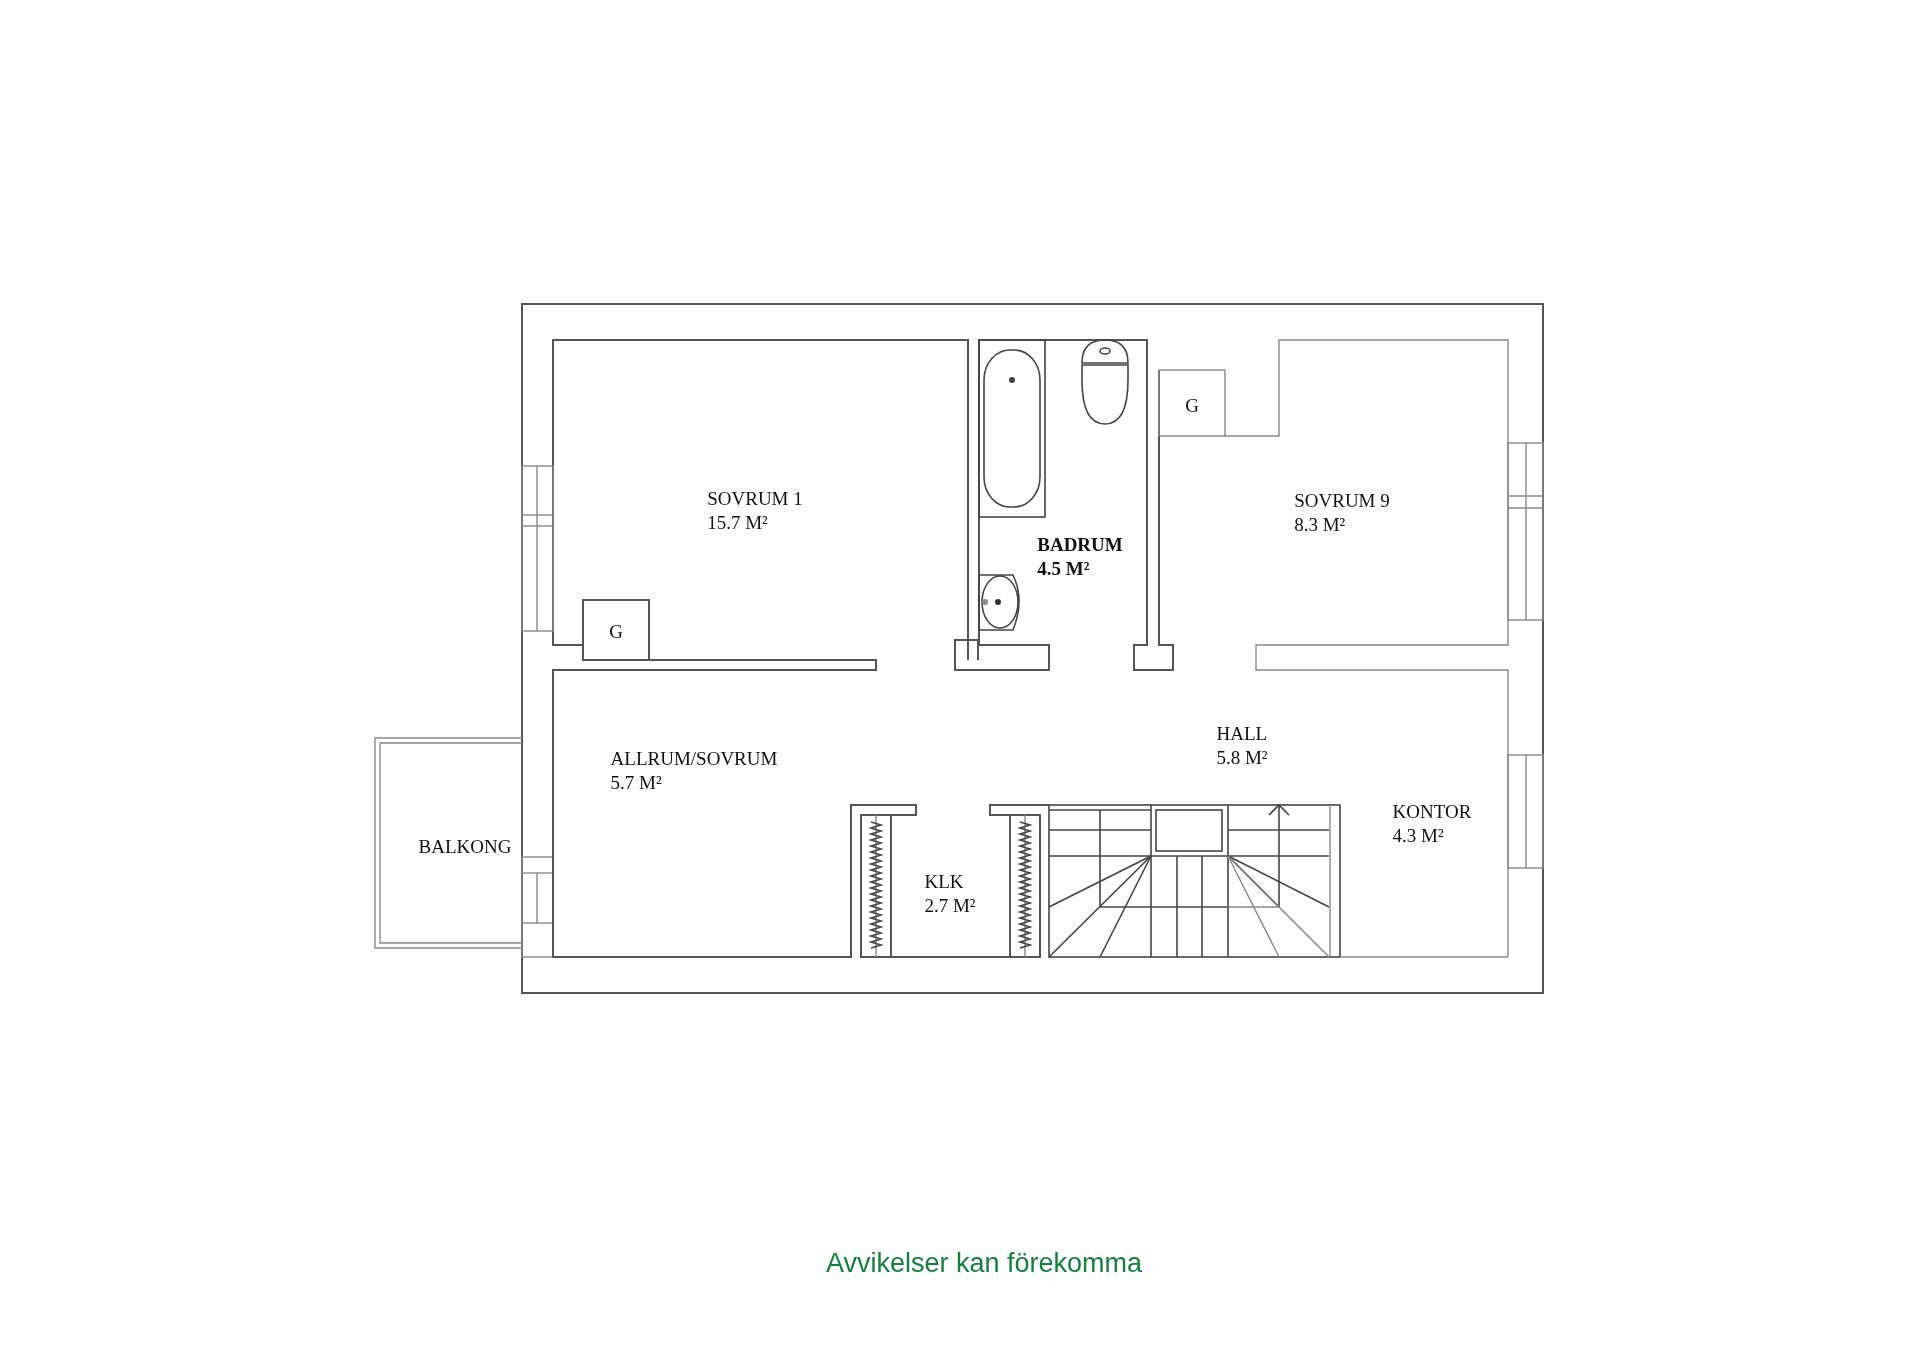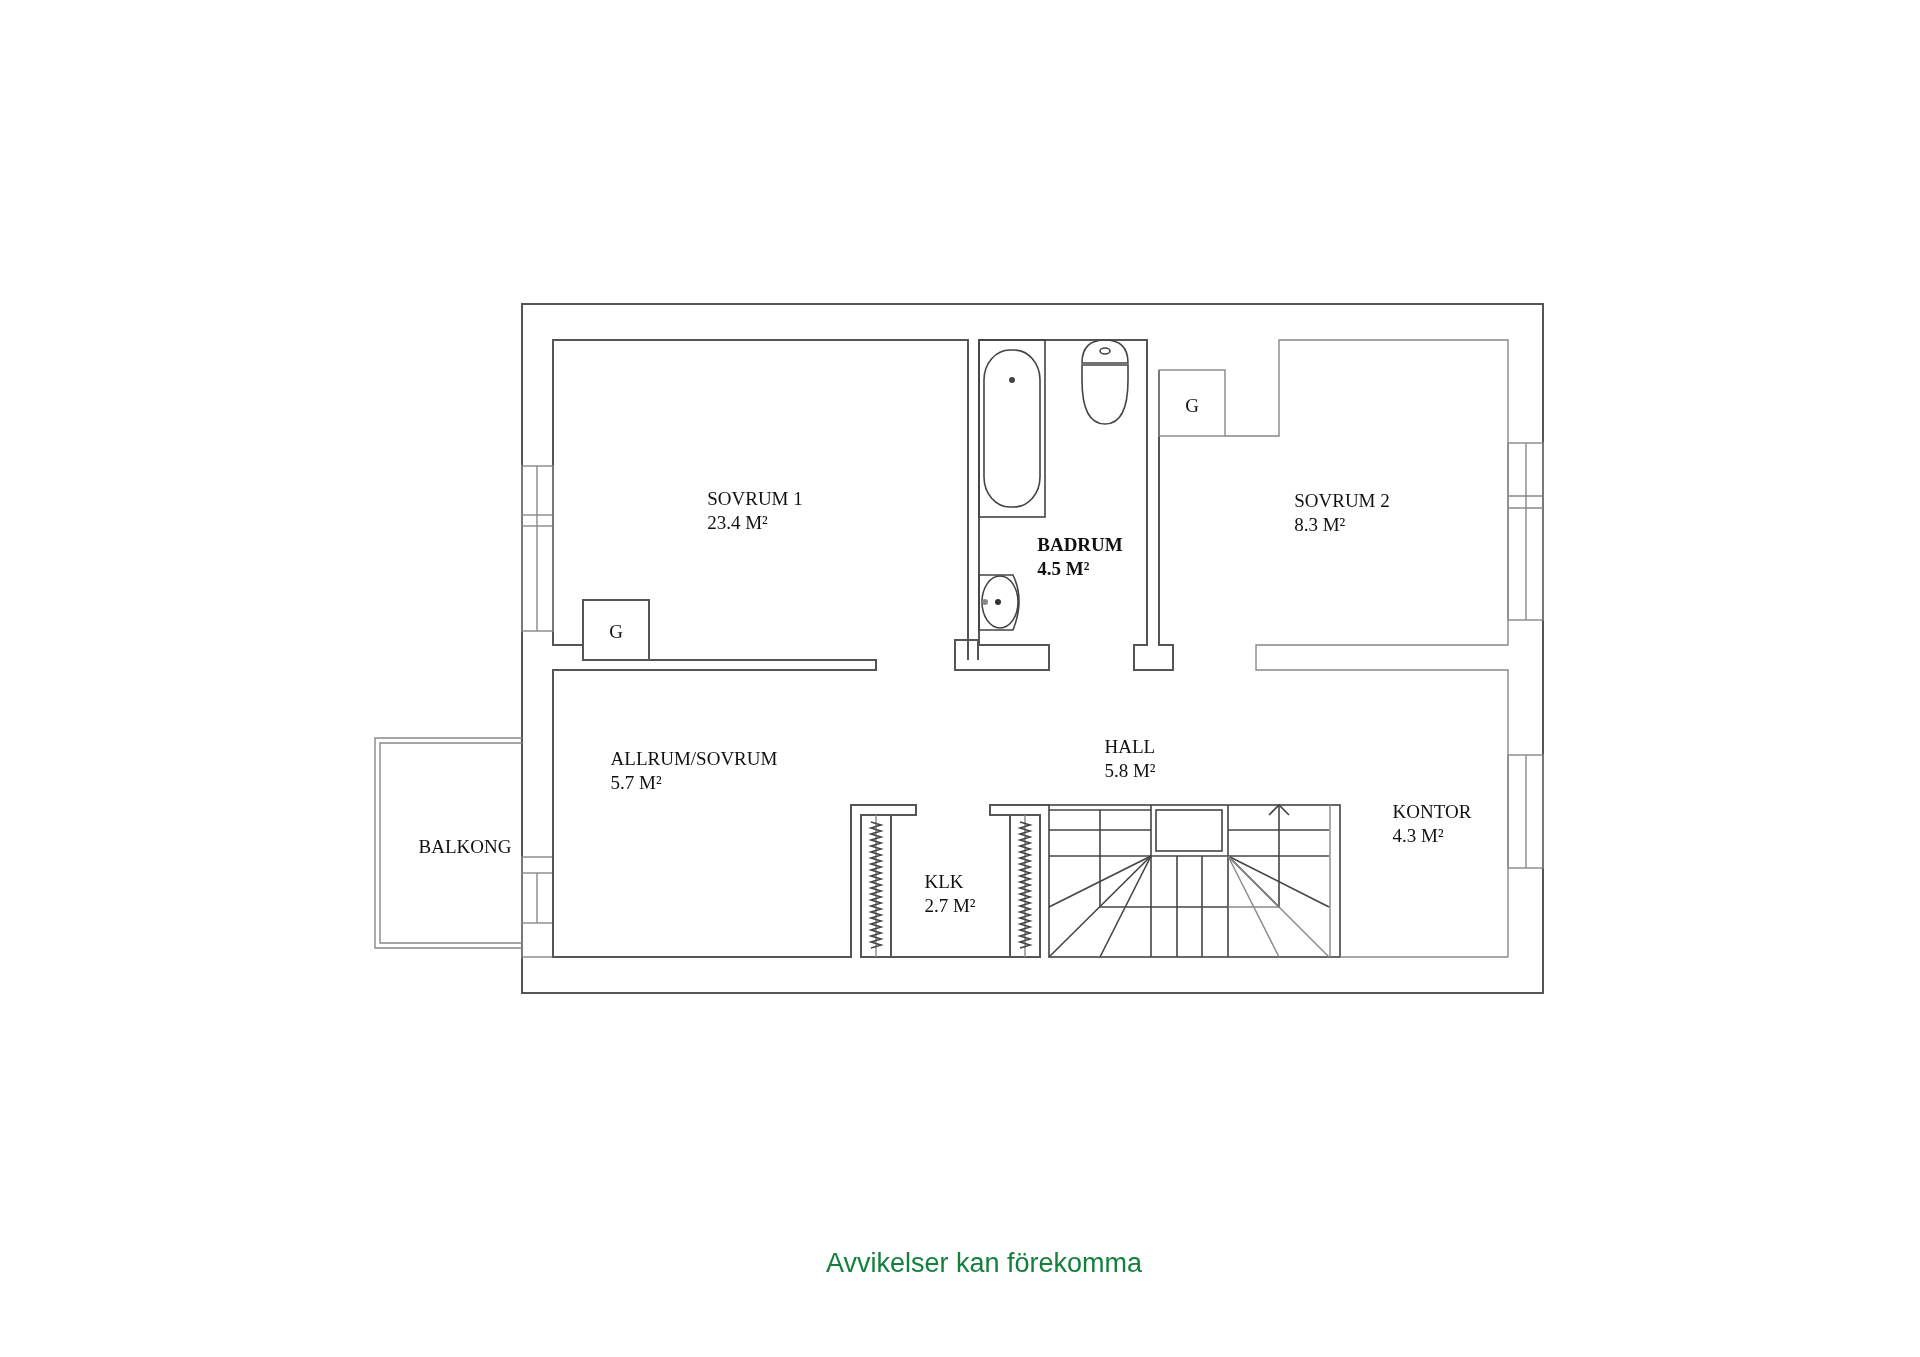--- a/index.html
+++ b/index.html
@@ -129,31 +129,31 @@
     <line class="thin" x1="1228" y1="856" x2="1279" y2="957"></line>
     <line class="thin" x1="1228" y1="856" x2="1329" y2="957"></line>
     <polyline class="fix" points="1269,815 1279,805 1289,815"></polyline>
   </g>
 
   <line class="thin" x1="1340" y1="957" x2="1508" y2="957"></line>
 </svg>
 
 <div class="room-label" style="left:755px; top:487px;">
   <div>SOVRUM 1</div>
-  <div>23.4 M²</div>
+  <div>15.7 M²</div>
 </div>
 <div class="room-label" style="left:1080px; top:533px;font-weight:bold;">
   <div>BADRUM</div>
   <div>4.5 M²</div>
 </div>
 <div class="room-label" style="left:1342px; top:489px;">
-  <div>SOVRUM 2</div>
+  <div>SOVRUM 9</div>
   <div>8.3 M²</div>
 </div>
-<div class="room-label" style="left:1130px; top:722px;margin-top:13px;">
+<div class="room-label" style="left:1242px; top:722px;">
   <div>HALL</div>
   <div>5.8 M²</div>
 </div>
 <div class="room-label" style="left:694px; top:747px;">
   <div>ALLRUM/SOVRUM</div>
   <div>5.7 M²</div>
 </div>
 <div class="room-label" style="left:950px; top:870px;">
   <div>KLK</div>
   <div>2.7 M²</div>

